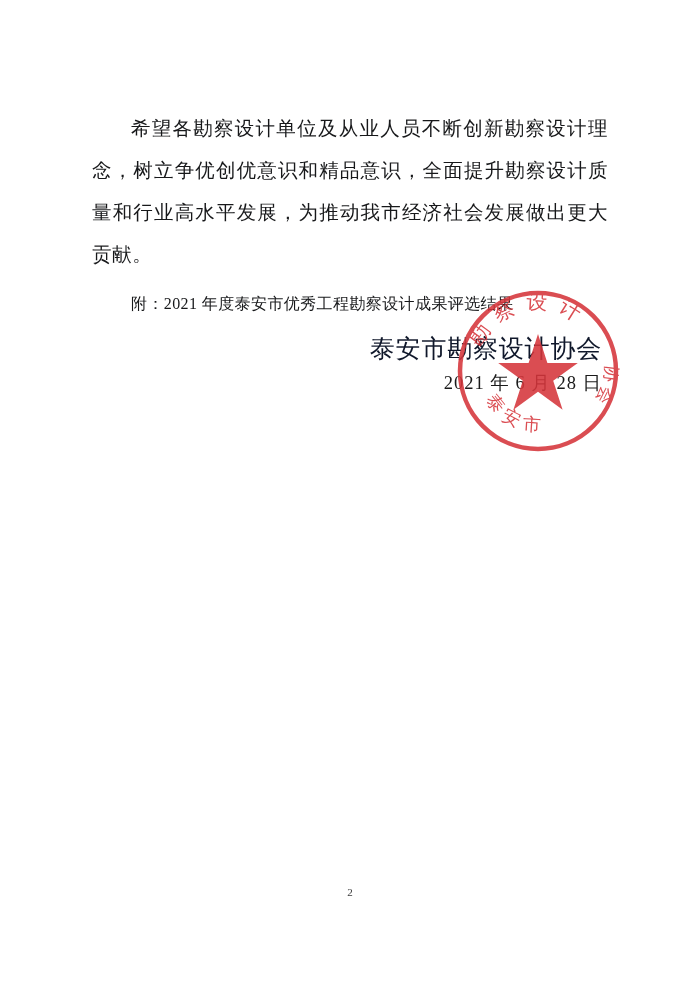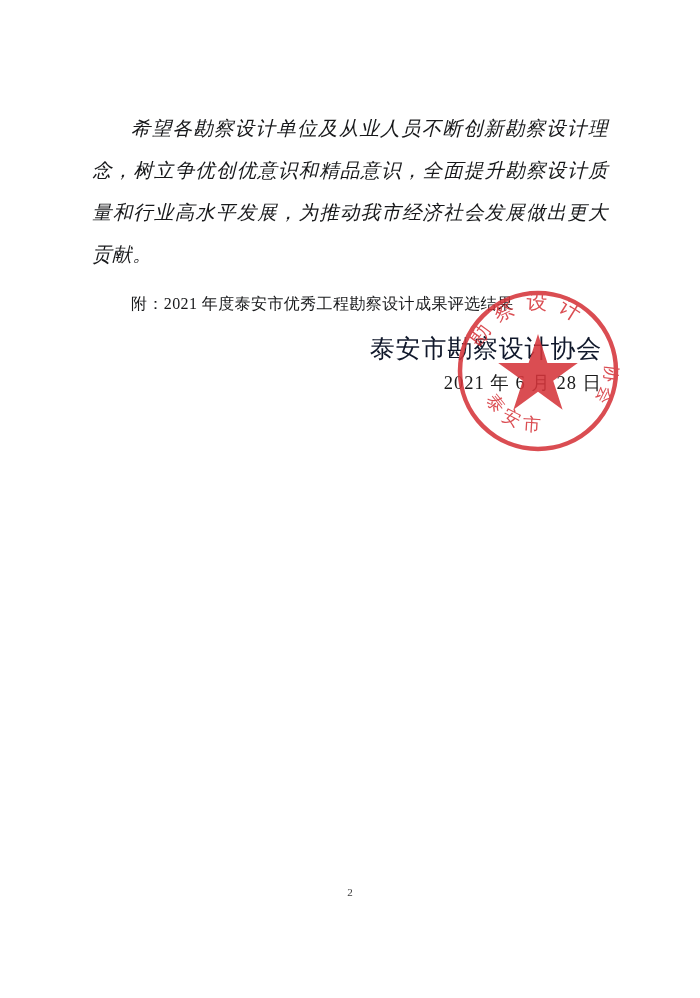--- a/index.html
+++ b/index.html
@@ -35,21 +35,20 @@
     line-height: 42px;
     letter-spacing: 0.6px;
     text-align: justify;
     text-justify: inter-ideograph;
     margin: 0 0 6px 0;
     color: #17181a;
   }
 
   .para.indent {
     text-indent: 39px;
-    font-style: italic;
   }
 
   .attachment {
     font-size: 16px;
     line-height: 40px;
     letter-spacing: 0.4px;
     margin: 8px 0 0 0;
     text-indent: 39px;
     color: #17181a;
   }

